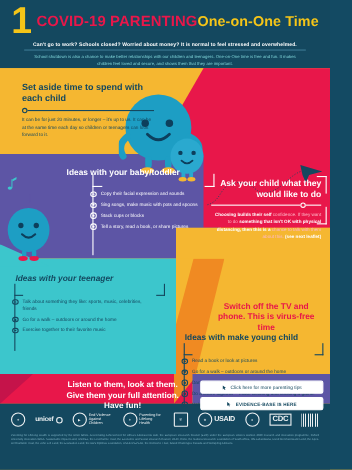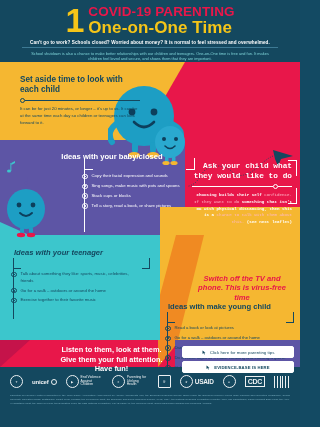--- a/index.html
+++ b/index.html
@@ -20,27 +20,27 @@
     padding-top: 5px;
   }
   .title-row {
     display: flex; align-items: center; justify-content: center;
     gap: 5px;
   }
   .num-one {
     font-size: 34px; font-weight: bold; color: #f5c518;
     line-height: 0.85; letter-spacing: -1px;
   }
-  .title-stack { display: flex; flex-direction: column; line-height: 1.0; }
+  .title-stack { display: flex; flex-direction: row; line-height: 1.0; }
   .t-line1 {
     font-size: 13.5px; font-weight: bold; color: #e8174a;
     letter-spacing: 0.1px;
   }
   .t-line2 {
-    font-size: 17px; font-weight: bold; color: #f5c518;
+    font-size: 13px; font-weight: bold; color: #f5c518;
     letter-spacing: 0.1px;
   }
   .lead {
     text-align: center; color: #ffffff; font-size: 4.6px;
     font-weight: bold; margin-top: 4px; letter-spacing: 0.1px;
   }
   .hr-line {
     height: 1px; background: #3d7a94; margin: 2.5px 22px 2.5px 22px;
   }
   .sublead {
@@ -132,21 +132,21 @@
   .tick-row { display: flex; align-items: center; margin: 3px 0 3px 0; }
   .tick-dot {
     width: 5px; height: 5px; border-radius: 50%;
     border: 1.2px solid #14485f; background: #f5b731; flex: none;
   }
   .tick-line { height: 1px; background: #14485f; flex: 1; }
   .body-d {
     font-size: 4.3px; color: #14485f; line-height: 1.58;
   }
 
-  .h-ask { left: 192px; top: 100px; width: 100px; font-family: Liberation Mono, monospace; }
+  .h-ask { left: 192px; top: 100px; width: 100px; }
   .h-ask .hd {
     font-size: 7.8px; font-weight: bold; color: #ffffff; line-height: 1.22;
     text-align: right;
   }
   .tick-row-w { display: flex; align-items: center; margin: 3px 0; }
   .tick-dot-w {
     width: 5px; height: 5px; border-radius: 50%;
     border: 1.2px solid #ffffff; background: #e8174a; flex: none;
   }
   .tick-line-w { height: 1px; background: #ffffff; flex: 1; }
@@ -175,21 +175,21 @@
     width: 5.5px; height: 5.5px; border-radius: 50%;
     border: 1.1px solid #ffffff; flex: none; margin-top: 0.3px;
     display: flex; align-items: center; justify-content: center;
   }
   .b-dot i {
     display: block; width: 1.6px; height: 1.6px; border-radius: 50%;
     background: #ffffff; font-style: normal;
   }
   .b-txt { font-size: 4.3px; color: #ffffff; line-height: 1.5; }
 
-  .h-switch { left: 192px; top: 212px; width: 100px; font-style: italic; }
+  .h-switch { left: 192px; top: 212px; width: 100px; }
   .h-switch .hd {
     font-size: 7.6px; font-weight: bold; color: #e8174a; line-height: 1.25;
     text-align: center;
   }
 
   .h-teen { left: 14px; top: 186px; width: 136px; }
   .h-teen .hd {
     font-size: 7.6px; font-weight: bold; color: #14485f; font-style: italic;
   }
   .b-dot-d {
@@ -336,21 +336,21 @@
         <rect x="8.4" y="6" width="0.9" height="8"></rect>
         <path d="M9.3 6 L13 4 L13 6 L9.3 8 Z"></path>
       </g>
       <g fill="#5d55a5">
         <ellipse cx="24" cy="26" rx="1.6" ry="1.2"></ellipse>
         <rect x="25.1" y="20" width="0.7" height="6"></rect>
       </g>
     </svg>
 
     <div class="sec h-set">
-      <div class="hd">Set aside time to look with each child</div>
+      <div class="hd">Set aside time to spend with each child</div>
       <div class="tick-row">
         <span class="tick-dot"></span>
         <span class="tick-line"></span>
       </div>
       <div class="body-d">It can be for just 20 minutes, or longer – it's up to us. It can be at the same time each day so children or teenagers can look forward to it.</div>
     </div>
 
     <div class="sec h-ask">
       <div class="hd">Ask your child what they would like to do</div>
       <div class="tick-row-w">
@@ -364,21 +364,21 @@
         <b>something that isn't OK with</b>
         <b>physical distancing, then this is a</b>
         <span>chance to talk with them about this.</span>
         <span class="note">(see next leaflet)</span>
       </div>
     </div>
     <div class="bracket" style="left:288px; top:98px; width:9px; height:16px; border-left:none; border-bottom:none;"></div>
     <div class="bracket" style="left:288px; top:126px; width:9px; height:16px; border-left:none; border-top:none;"></div>
 
     <div class="sec h-baby">
-      <div class="hd">Ideas with your baby/closed</div>
+      <div class="hd">Ideas with your baby/toddler</div>
     </div>
     <div class="bracket" style="left:84px; top:96px; width:9px; height:12px; border-right:none; border-top:none;"></div>
     <div class="bracket" style="left:186px; top:96px; width:9px; height:12px; border-left:none; border-top:none;"></div>
     <div class="vline" style="left:84px; top:108px; height:62px;"></div>
     <div class="sec" style="left:82px; top:108px; width:115px;">
       <div class="bullet">
         <span class="b-dot">
             <i></i>
           </span>
         <span class="b-txt">Copy their facial expression and sounds</span>

